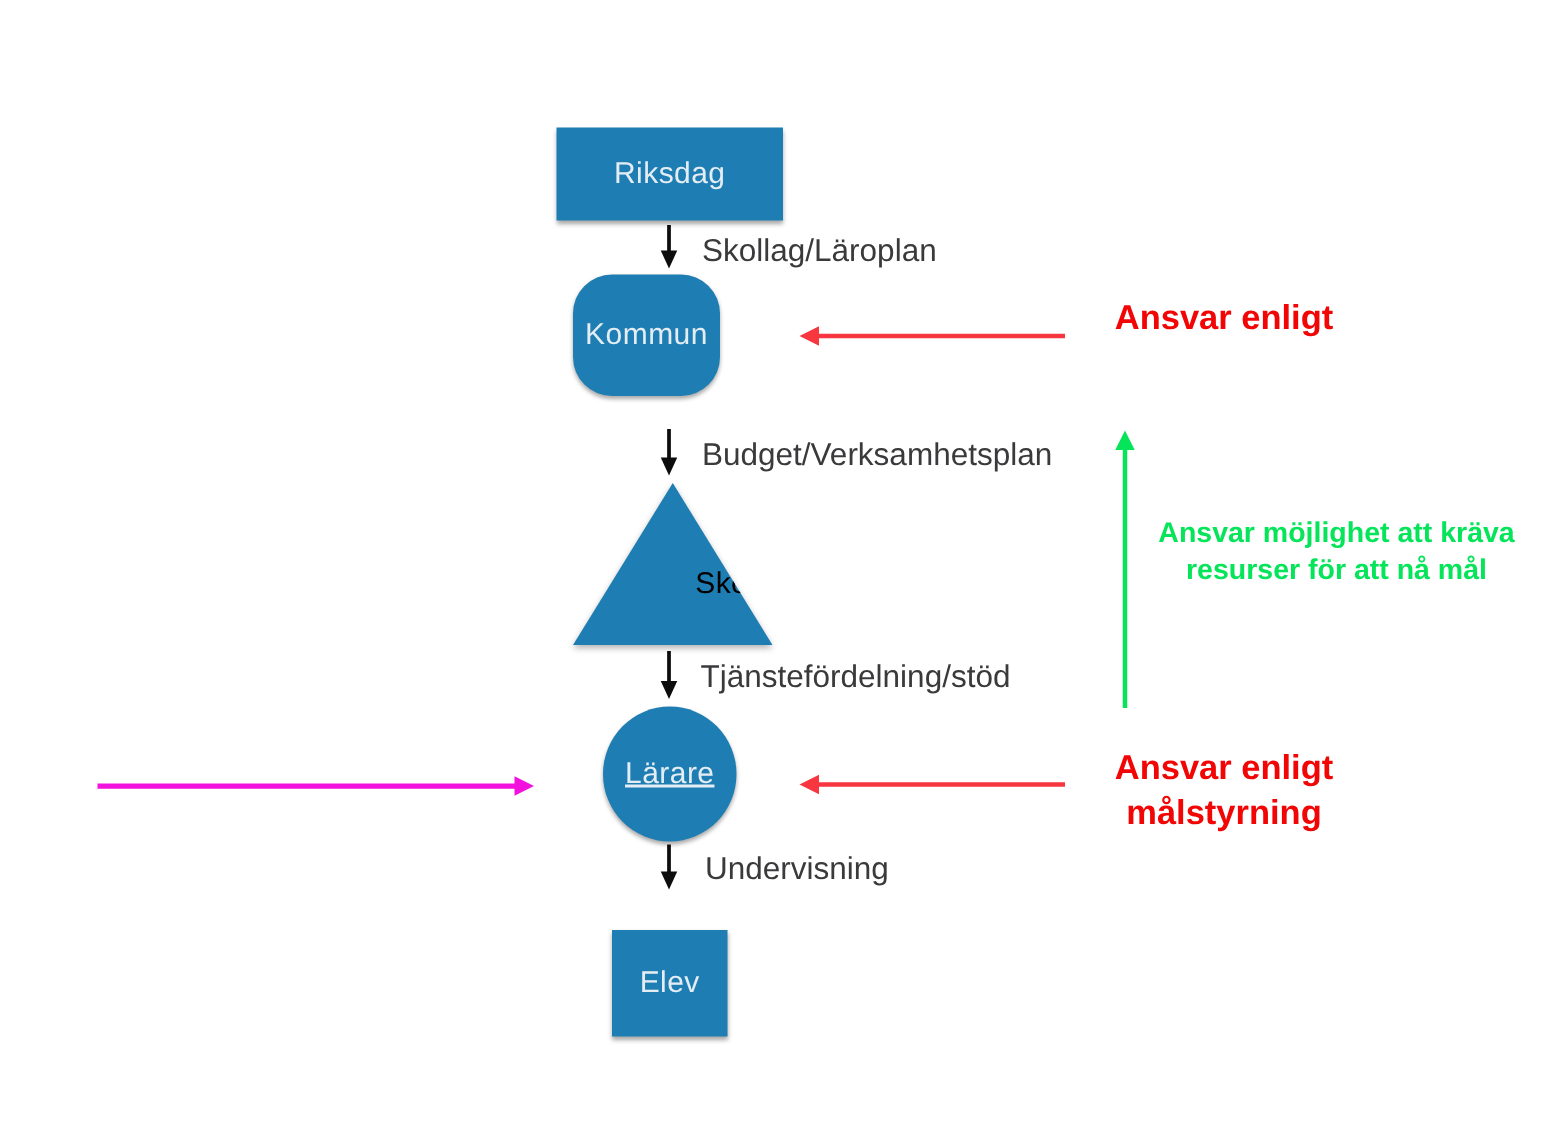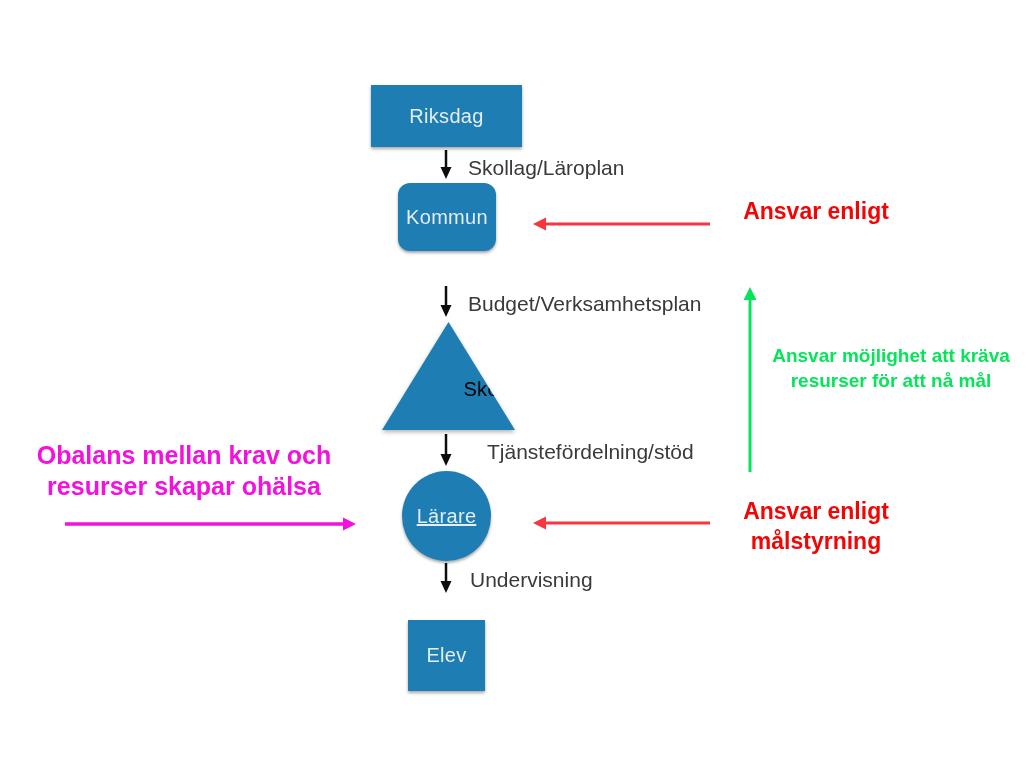--- a/index.html
+++ b/index.html
@@ -21,21 +21,21 @@
     background: #1e7db2;
     color: #e3edf3;
     display: flex;
     align-items: center;
     justify-content: center;
     font-size: 20px;
     letter-spacing: 0.3px;
     box-shadow: 0 2px 3px rgba(0,0,0,0.35);
   }
   #node-riksdag { left: 371px; top: 85px;  width: 151px; height: 62px; }
-  #node-kommun  { left: 398px; top: 183px; width: 98px;  height: 68px; border-radius: 12px; }
+  #node-kommun  { left: 382px; top: 183px; width: 98px;  height: 81px; border-radius: 26px; }
   #node-larare  { left: 402px; top: 471px; width: 89px;  height: 90px; border-radius: 50%; text-decoration: underline; }
   #node-elev    { left: 408px; top: 620px; width: 77px;  height: 71px; }
   #tri-wrap {
     position: absolute;
     left: 382px; top: 322px; width: 133px; height: 108px;
     filter: drop-shadow(0 2px 2px rgba(0,0,0,0.30));
   }
   #node-skola {
     position: absolute;
     left: 0; top: 0; width: 133px; height: 108px;
@@ -53,21 +53,21 @@
   }
   
   .edge-label {
     position: absolute;
     color: #3a3a3c;
     font-size: 21px;
     white-space: nowrap;
   }
   #edge-label-0 { left: 468px; top: 156px; }
   #edge-label-1 { left: 468px; top: 292px; }
-  #edge-label-2 { left: 487px; top: 440px; }
+  #edge-label-2 { left: 467px; top: 440px; }
   #edge-label-3 { left: 470px; top: 568px; }
   
   .annotation {
     position: absolute;
     font-weight: 700;
     text-align: center;
     white-space: nowrap;
   }
   #ann-skollagen   { left: 703px; top: 196px; width: 226px; font-size: 23px; line-height: 30px; color: #f20505; }
   #ann-malstyrning { left: 703px; top: 496px; width: 226px; font-size: 23px; line-height: 30px; color: #f20505; }
@@ -160,18 +160,14 @@
   <div class="annotation" id="ann-saknas">
     <div>Ansvar möjlighet att kräva</div>
     <div>resurser för att nå mål</div>
   </div>
 
   <div class="annotation" id="ann-malstyrning">
     <div>Ansvar enligt</div>
     <div>målstyrning</div>
   </div>
 
-  <div class="annotation" id="ann-obalans">
-    <div>Obalans mellan krav och</div>
-    <div>resurser skapar ohälsa</div>
-  </div>
 
 </div>
 
 </body></html>

